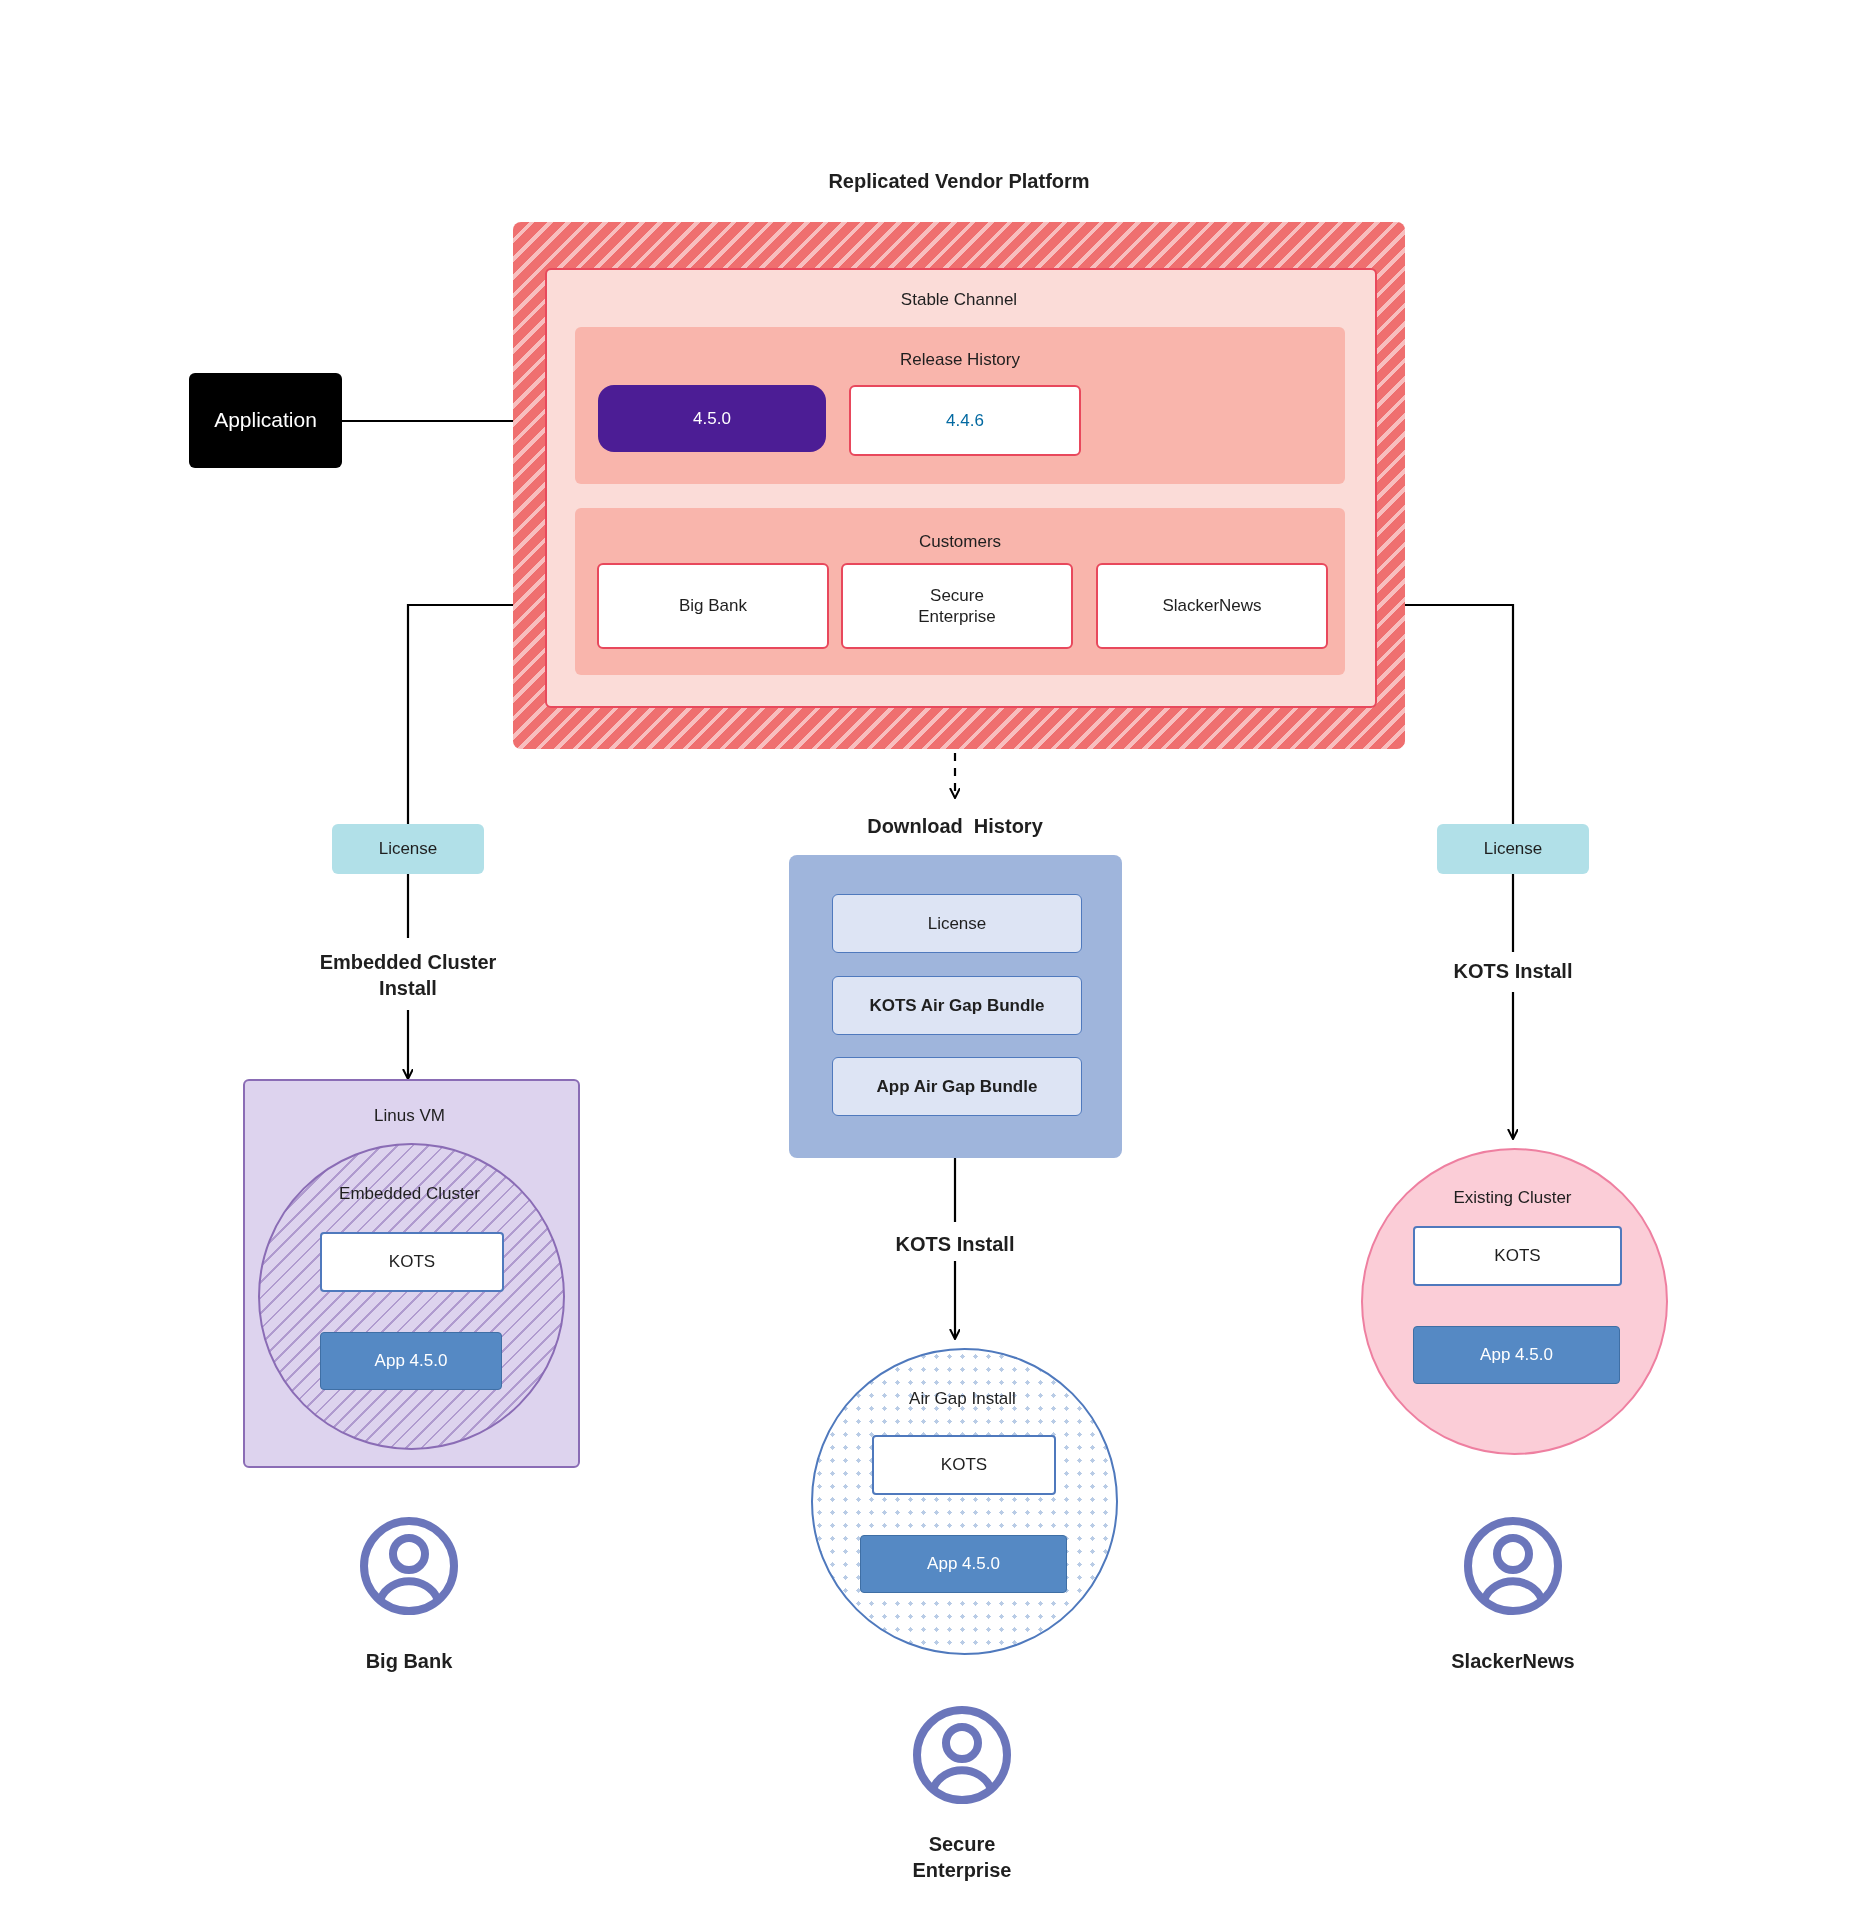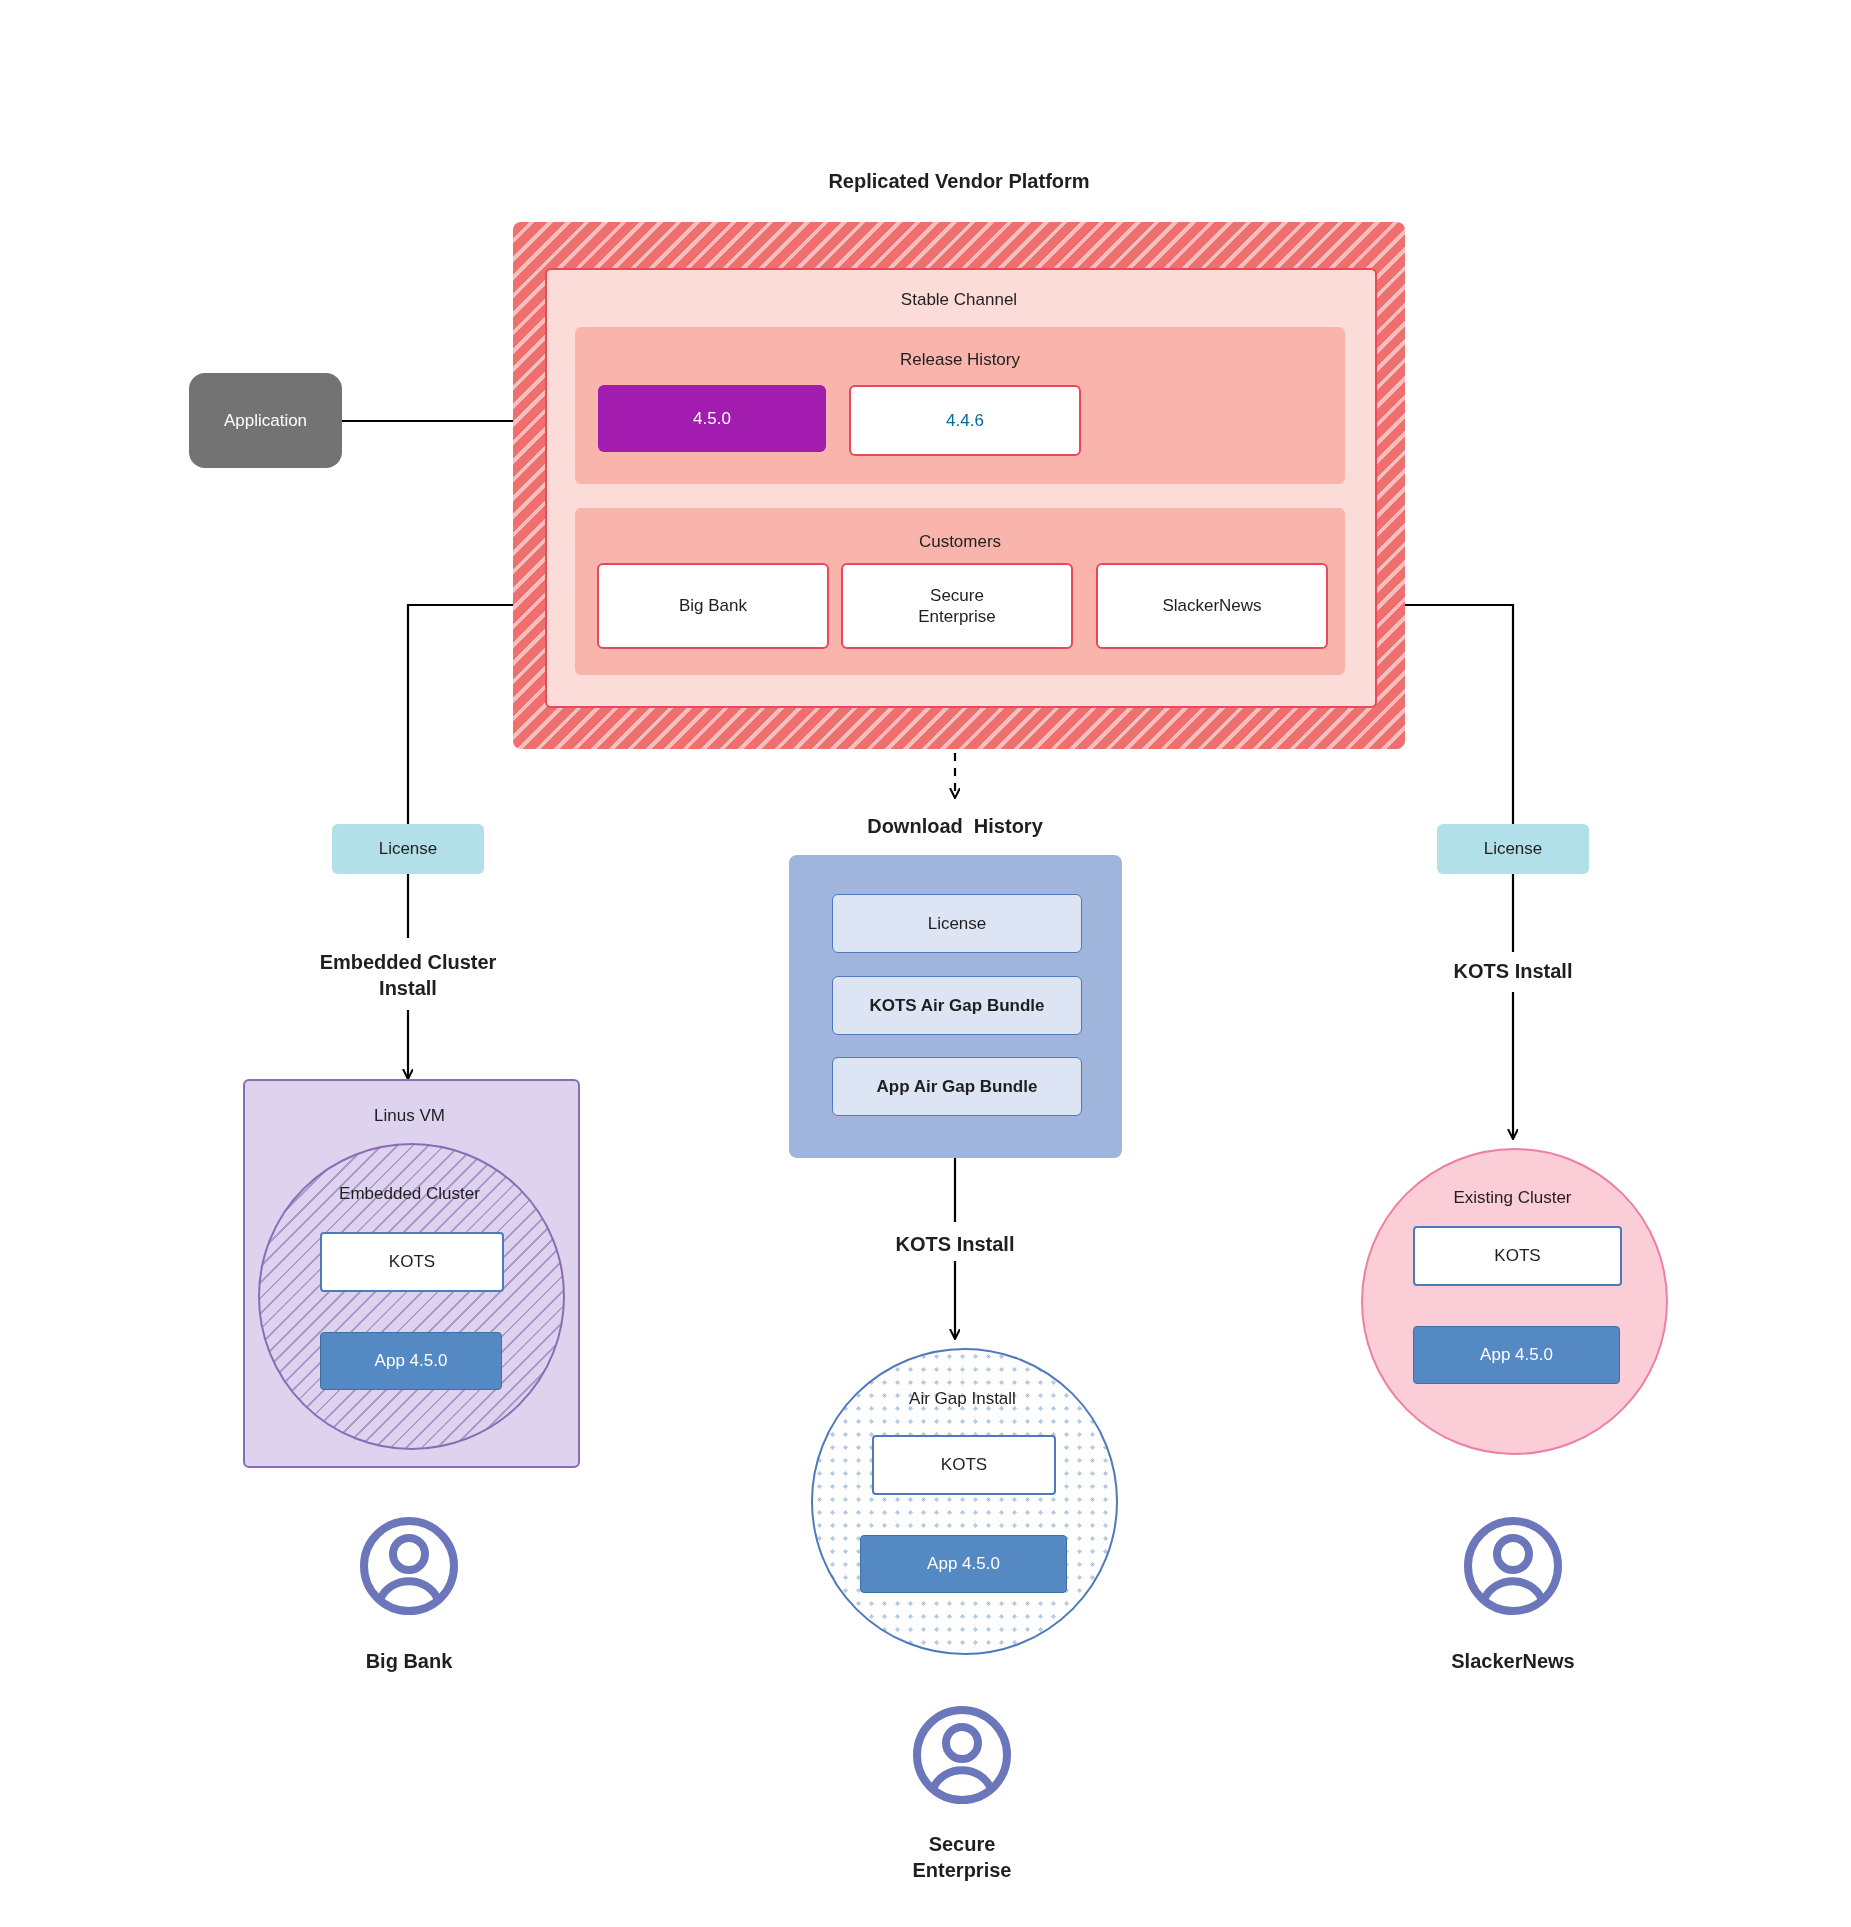--- a/index.html
+++ b/index.html
@@ -67,46 +67,46 @@
   .channel-box {
     background: #fbdcd8;
     border: 2px solid #e8495c;
     border-radius: 6px;
   }
   .subsection-box {
     background: #f9b5ac;
     border-radius: 6px;
   }
   .release-current {
-    background: #a21caf;
-    border-radius: 6px;
-    color: #ffffff;
-    font-size: 17px;
-  }
-  .release-old {
-    background: #ffffff;
-    border: 2px solid #e8485c;
-    border-radius: 6px;
-    color: #0369a1;
-    font-size: 17px;
-  }
-  .customer-chip {
-    background: #ffffff;
-    border: 2px solid #e8485c;
-    border-radius: 6px;
-    color: #1f1f1f;
-    font-size: 17px;
-  }
-
-  
-  .application-box {
-    background: #737373;
+    background: #4c1d95;
     border-radius: 16px;
     color: #ffffff;
     font-size: 17px;
+  }
+  .release-old {
+    background: #ffffff;
+    border: 2px solid #e8485c;
+    border-radius: 6px;
+    color: #0369a1;
+    font-size: 17px;
+  }
+  .customer-chip {
+    background: #ffffff;
+    border: 2px solid #e8485c;
+    border-radius: 6px;
+    color: #1f1f1f;
+    font-size: 17px;
+  }
+
+  
+  .application-box {
+    background: #000000;
+    border-radius: 6px;
+    color: #ffffff;
+    font-size: 21px;
   }
 
   
   .license-chip {
     background: #b1e0e8;
     border-radius: 6px;
     color: #1f1f1f;
     font-size: 17px;
   }
 

